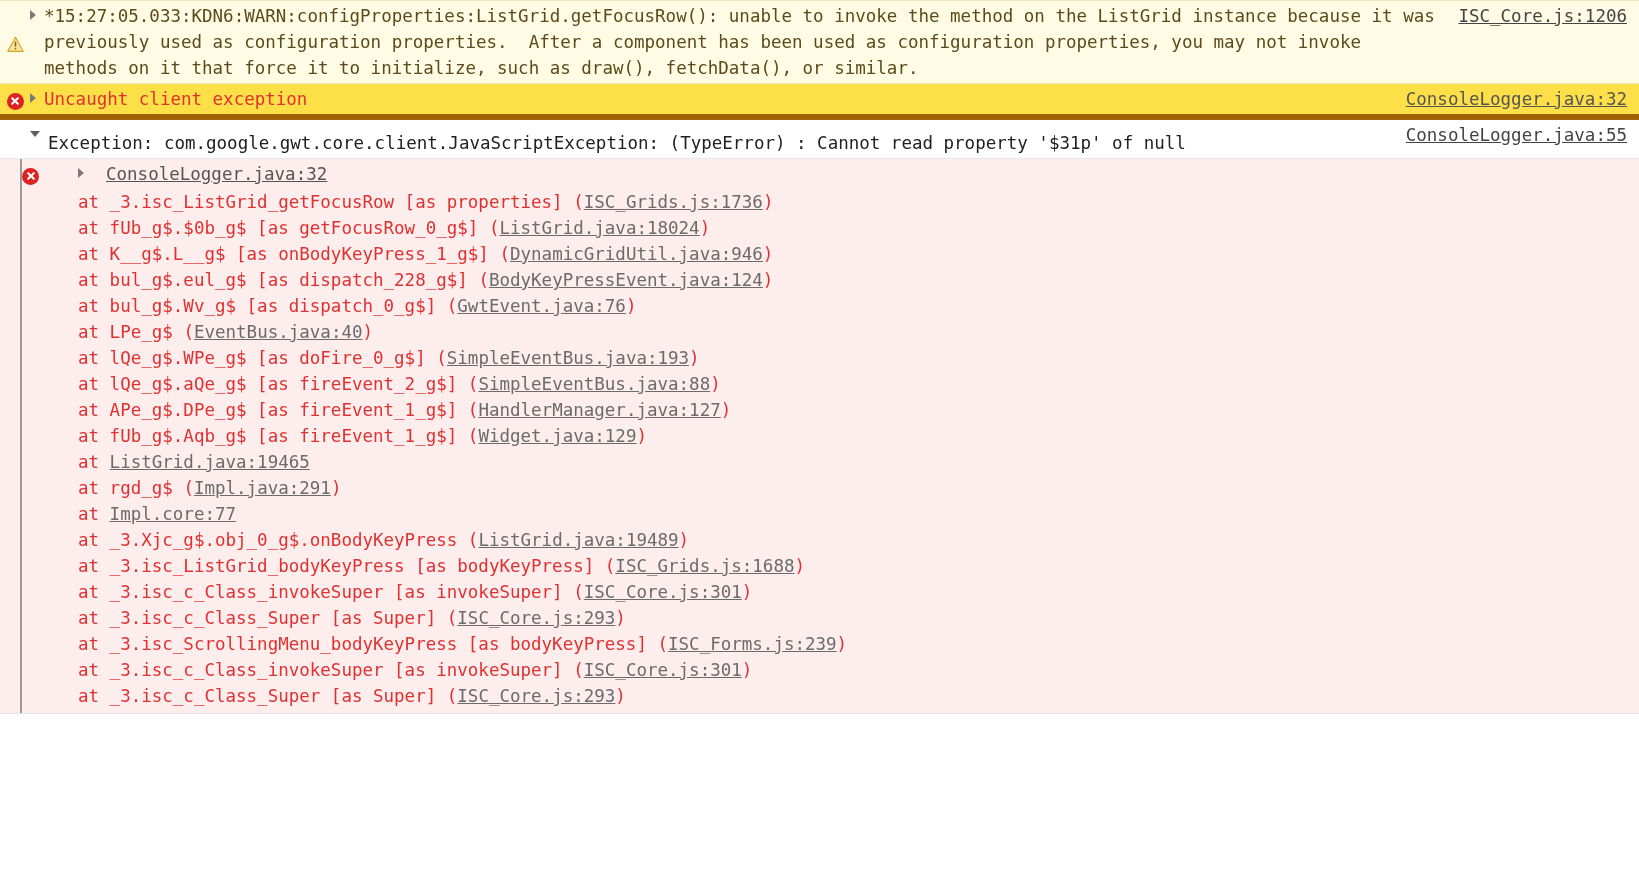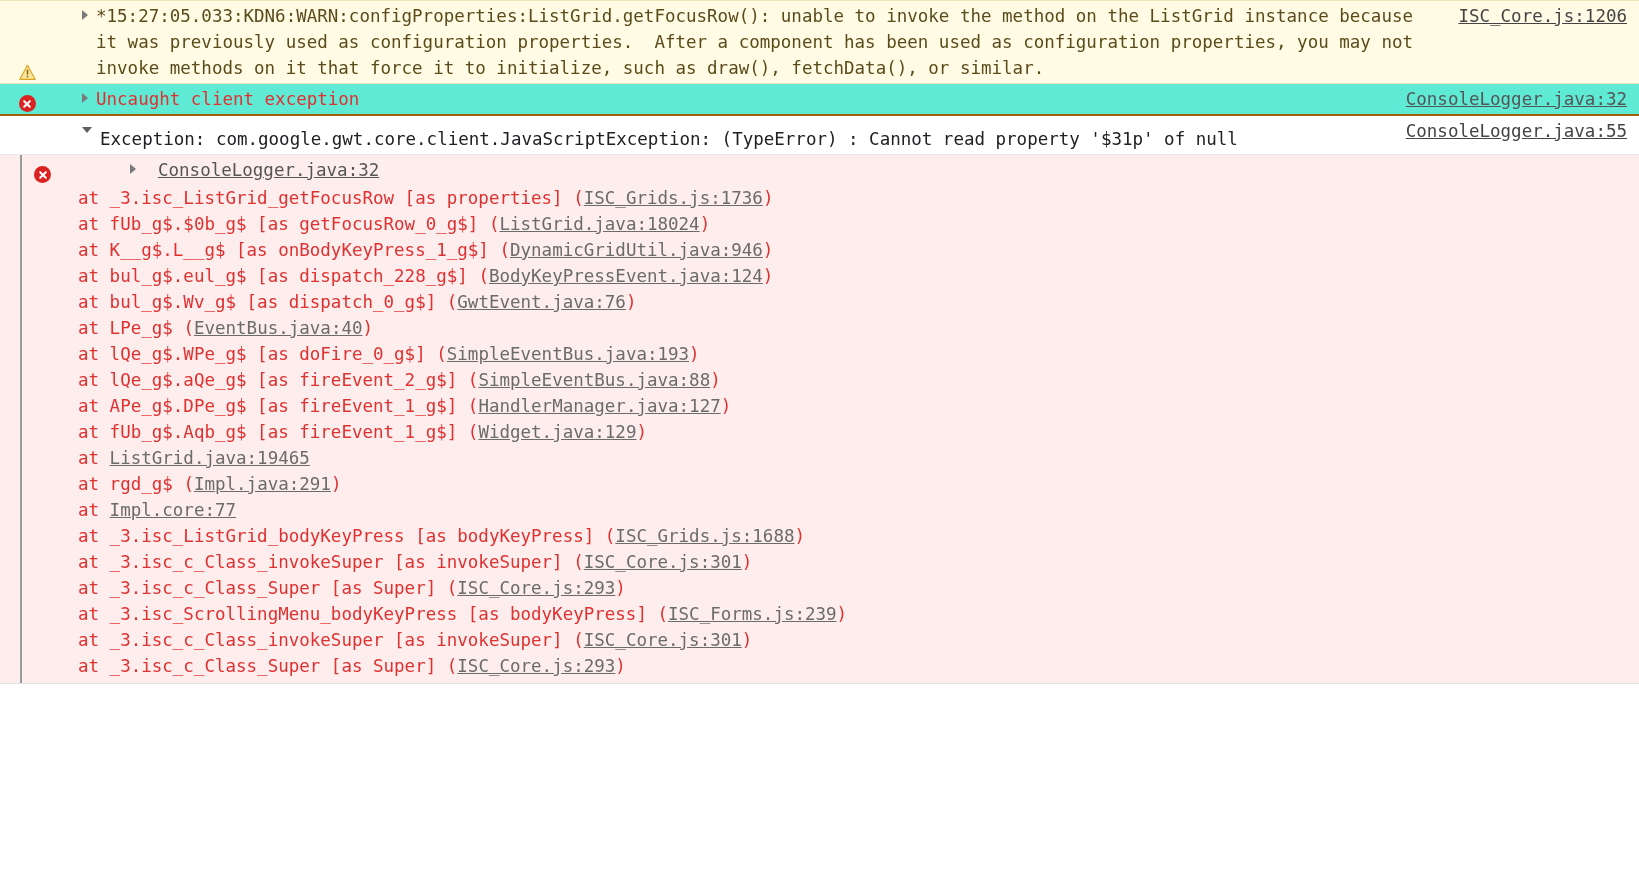--- a/index.html
+++ b/index.html
@@ -21,25 +21,24 @@
   #console {
     width: 1639px;
     background: #ffffff;
     position: relative;
   }
 
   
   .row {
     position: relative;
     display: flex;
-    align-items: flex-end;
+    align-items: center;
     box-sizing: border-box;
-    padding: 2px 0 2px 12px;
+    padding: 2px 0 2px 0;
     border-bottom: 1px solid rgba(0,0,0,0.06);
-    gap: 40px;
   }
   .row .gutter {
     flex: 0 0 30px;
     width: 30px;
     display: flex;
     justify-content: center;
     align-items: flex-start;
     padding-top: 4px;
   }
   .row .body {
@@ -66,22 +65,22 @@
   .row-warning {
     background: #fffbe5;
     border-top: 1px solid #f0e4bd;
     border-bottom: 1px solid #f0e4bd;
     color: #5c4b1a;
   }
   .row-warning .msg { color: #5c4b1a; }
 
   
   .row-error {
-    background: #5eead4;
-    border-bottom: 2px solid #a16207;
+    background: #fde047;
+    border-bottom: 6px solid #a16207;
     color: #d8000c;
   }
   .row-error .msg { color: #e03131; }
 
   
   .row-plain {
     background: #ffffff;
     border-bottom: 1px solid #e8e8e8;
     color: #202124;
   }
@@ -274,20 +273,21 @@
       <div class="stack-line"><span class="at">at </span><span class="fn">bul_g$.eul_g$ [as dispatch_228_g$] </span><span class="paren">(</span><span class="loc">BodyKeyPressEvent.java:124</span><span class="paren">)</span></div>
       <div class="stack-line"><span class="at">at </span><span class="fn">bul_g$.Wv_g$ [as dispatch_0_g$] </span><span class="paren">(</span><span class="loc">GwtEvent.java:76</span><span class="paren">)</span></div>
       <div class="stack-line"><span class="at">at </span><span class="fn">LPe_g$ </span><span class="paren">(</span><span class="loc">EventBus.java:40</span><span class="paren">)</span></div>
       <div class="stack-line"><span class="at">at </span><span class="fn">lQe_g$.WPe_g$ [as doFire_0_g$] </span><span class="paren">(</span><span class="loc">SimpleEventBus.java:193</span><span class="paren">)</span></div>
       <div class="stack-line"><span class="at">at </span><span class="fn">lQe_g$.aQe_g$ [as fireEvent_2_g$] </span><span class="paren">(</span><span class="loc">SimpleEventBus.java:88</span><span class="paren">)</span></div>
       <div class="stack-line"><span class="at">at </span><span class="fn">APe_g$.DPe_g$ [as fireEvent_1_g$] </span><span class="paren">(</span><span class="loc">HandlerManager.java:127</span><span class="paren">)</span></div>
       <div class="stack-line"><span class="at">at </span><span class="fn">fUb_g$.Aqb_g$ [as fireEvent_1_g$] </span><span class="paren">(</span><span class="loc">Widget.java:129</span><span class="paren">)</span></div>
       <div class="stack-line"><span class="at">at </span><span class="loc">ListGrid.java:19465</span></div>
       <div class="stack-line"><span class="at">at </span><span class="fn">rgd_g$ </span><span class="paren">(</span><span class="loc">Impl.java:291</span><span class="paren">)</span></div>
       <div class="stack-line"><span class="at">at </span><span class="loc">Impl.core:77</span></div>
+      <div class="stack-line"><span class="at">at </span><span class="fn">_3.Xjc_g$.obj_0_g$.onBodyKeyPress </span><span class="paren">(</span><span class="loc">ListGrid.java:19489</span><span class="paren">)</span></div>
       <div class="stack-line"><span class="at">at </span><span class="fn">_3.isc_ListGrid_bodyKeyPress [as bodyKeyPress] </span><span class="paren">(</span><span class="loc">ISC_Grids.js:1688</span><span class="paren">)</span></div>
       <div class="stack-line"><span class="at">at </span><span class="fn">_3.isc_c_Class_invokeSuper [as invokeSuper] </span><span class="paren">(</span><span class="loc">ISC_Core.js:301</span><span class="paren">)</span></div>
       <div class="stack-line"><span class="at">at </span><span class="fn">_3.isc_c_Class_Super [as Super] </span><span class="paren">(</span><span class="loc">ISC_Core.js:293</span><span class="paren">)</span></div>
       <div class="stack-line"><span class="at">at </span><span class="fn">_3.isc_ScrollingMenu_bodyKeyPress [as bodyKeyPress] </span><span class="paren">(</span><span class="loc">ISC_Forms.js:239</span><span class="paren">)</span></div>
       <div class="stack-line"><span class="at">at </span><span class="fn">_3.isc_c_Class_invokeSuper [as invokeSuper] </span><span class="paren">(</span><span class="loc">ISC_Core.js:301</span><span class="paren">)</span></div>
       <div class="stack-line"><span class="at">at </span><span class="fn">_3.isc_c_Class_Super [as Super] </span><span class="paren">(</span><span class="loc">ISC_Core.js:293</span><span class="paren">)</span></div>
     </div>
 
   <div class="filler"></div>
 </div>

